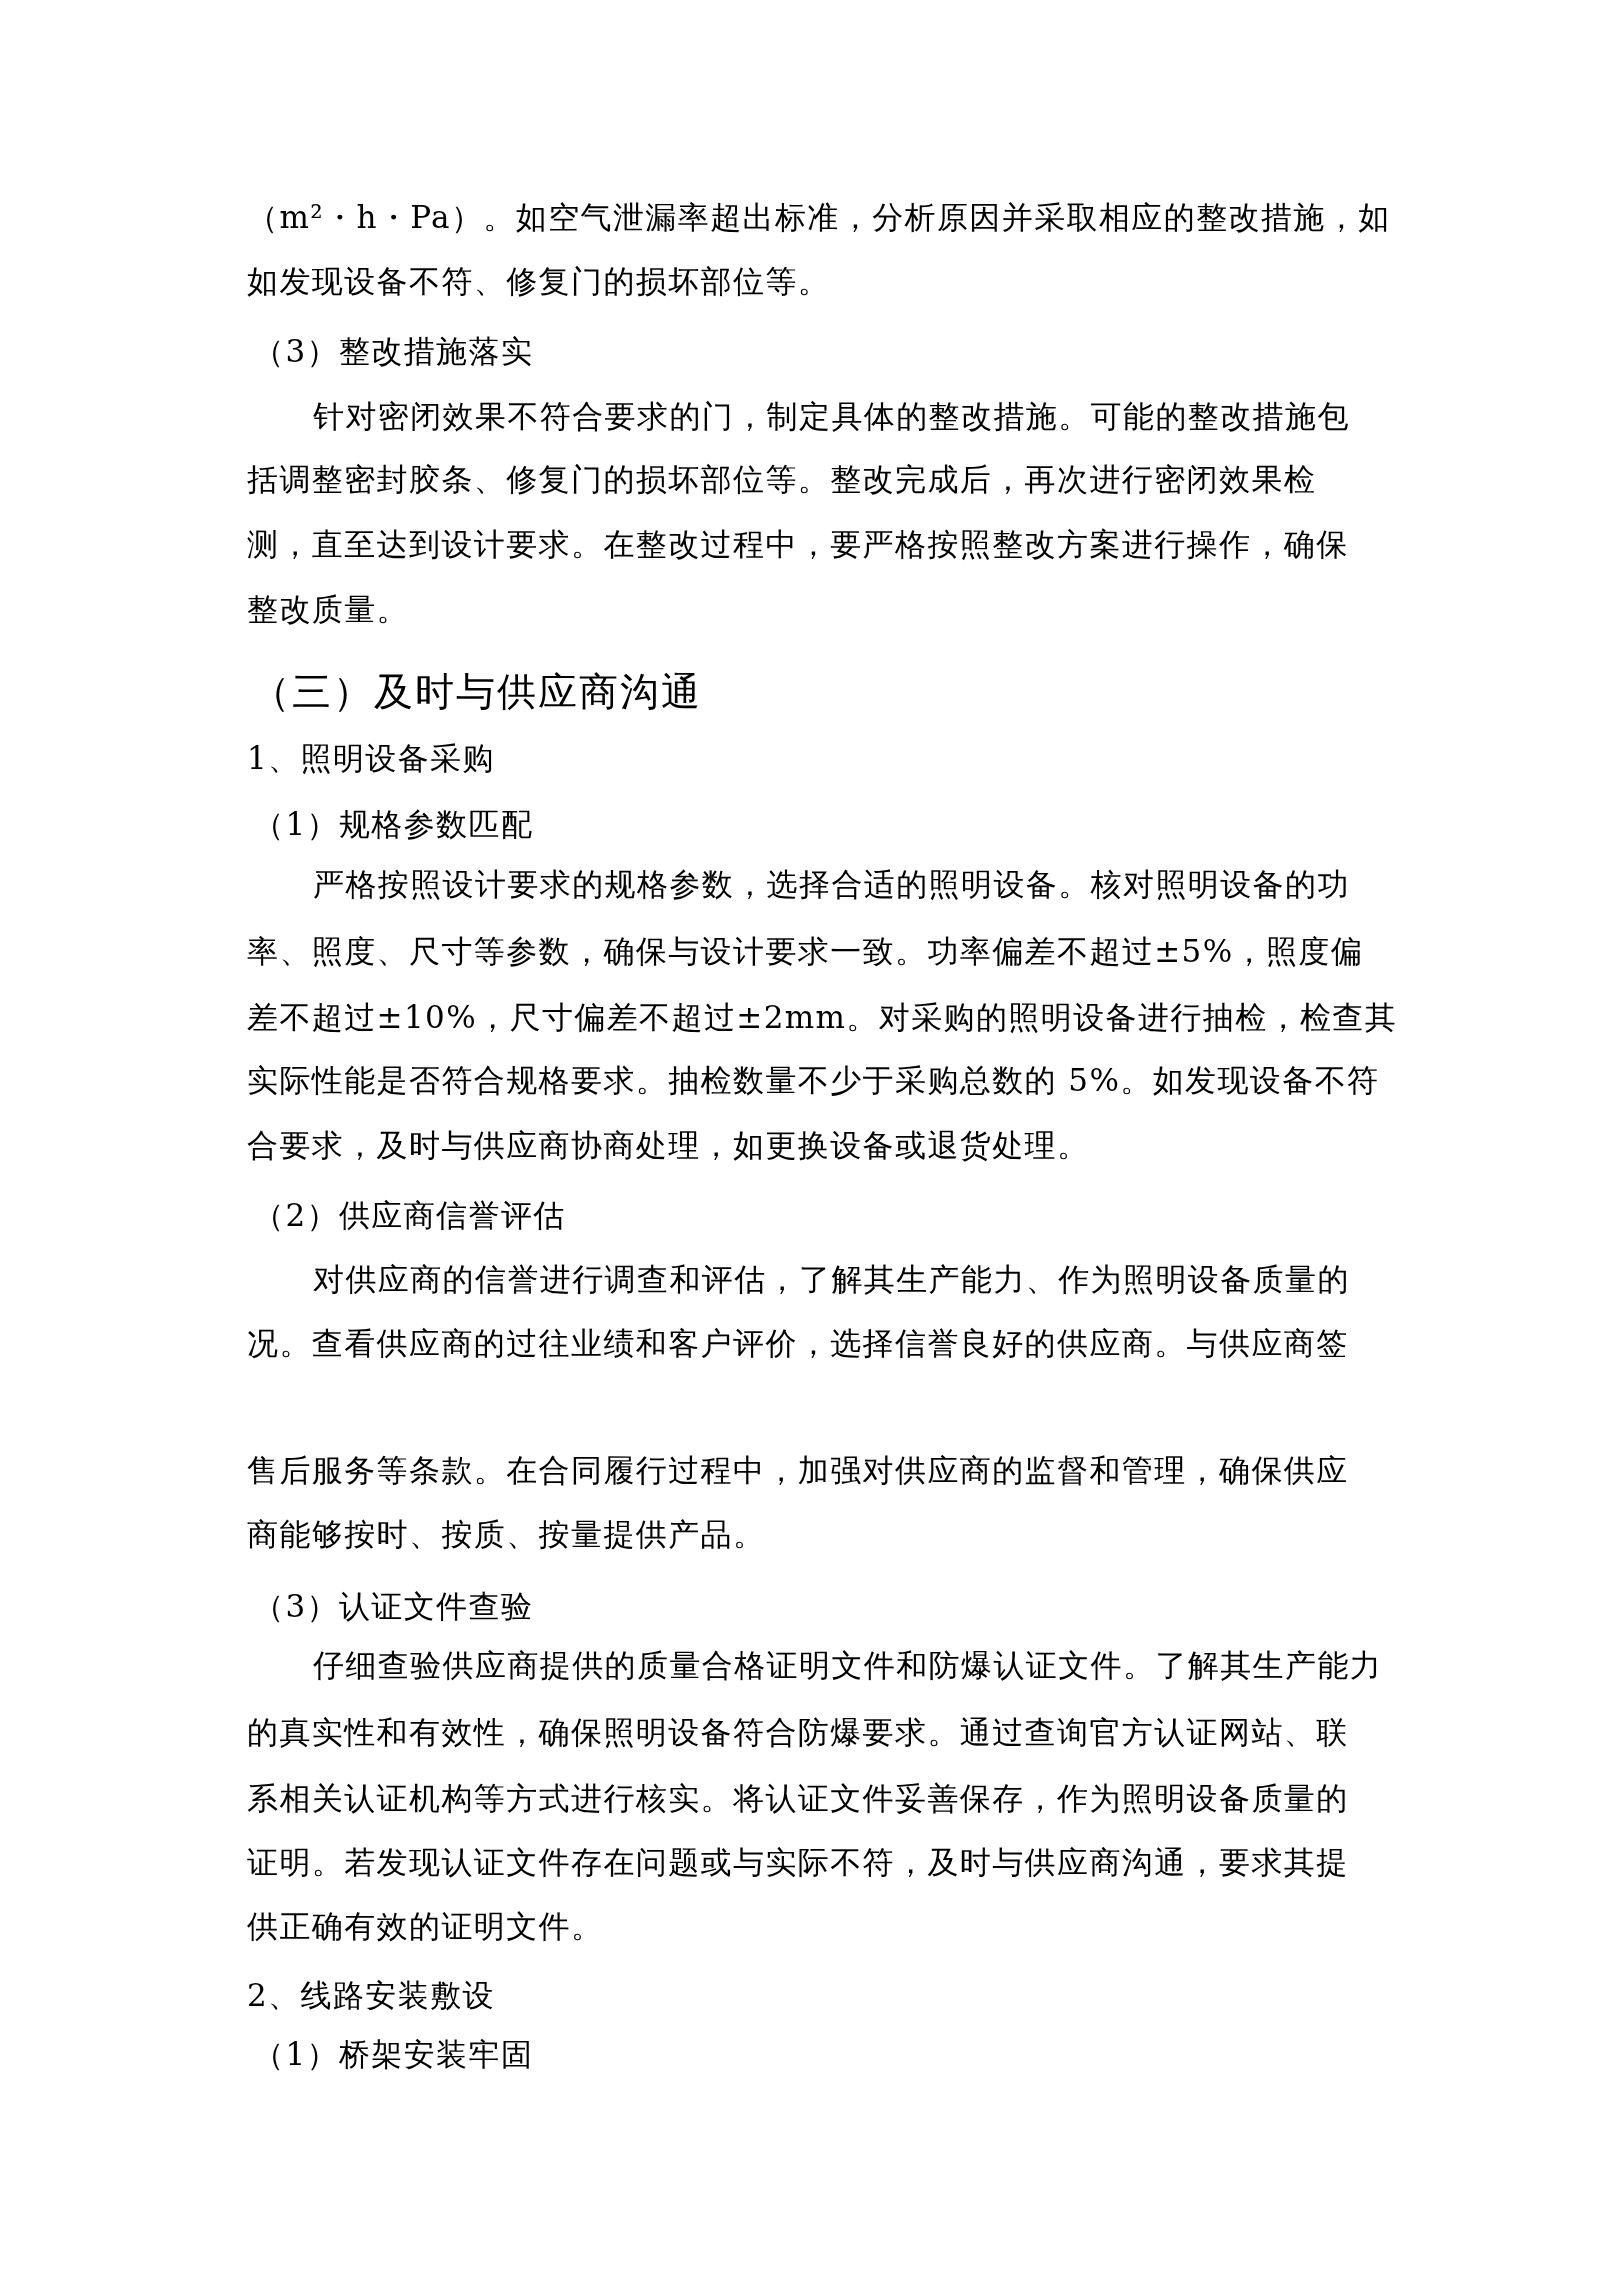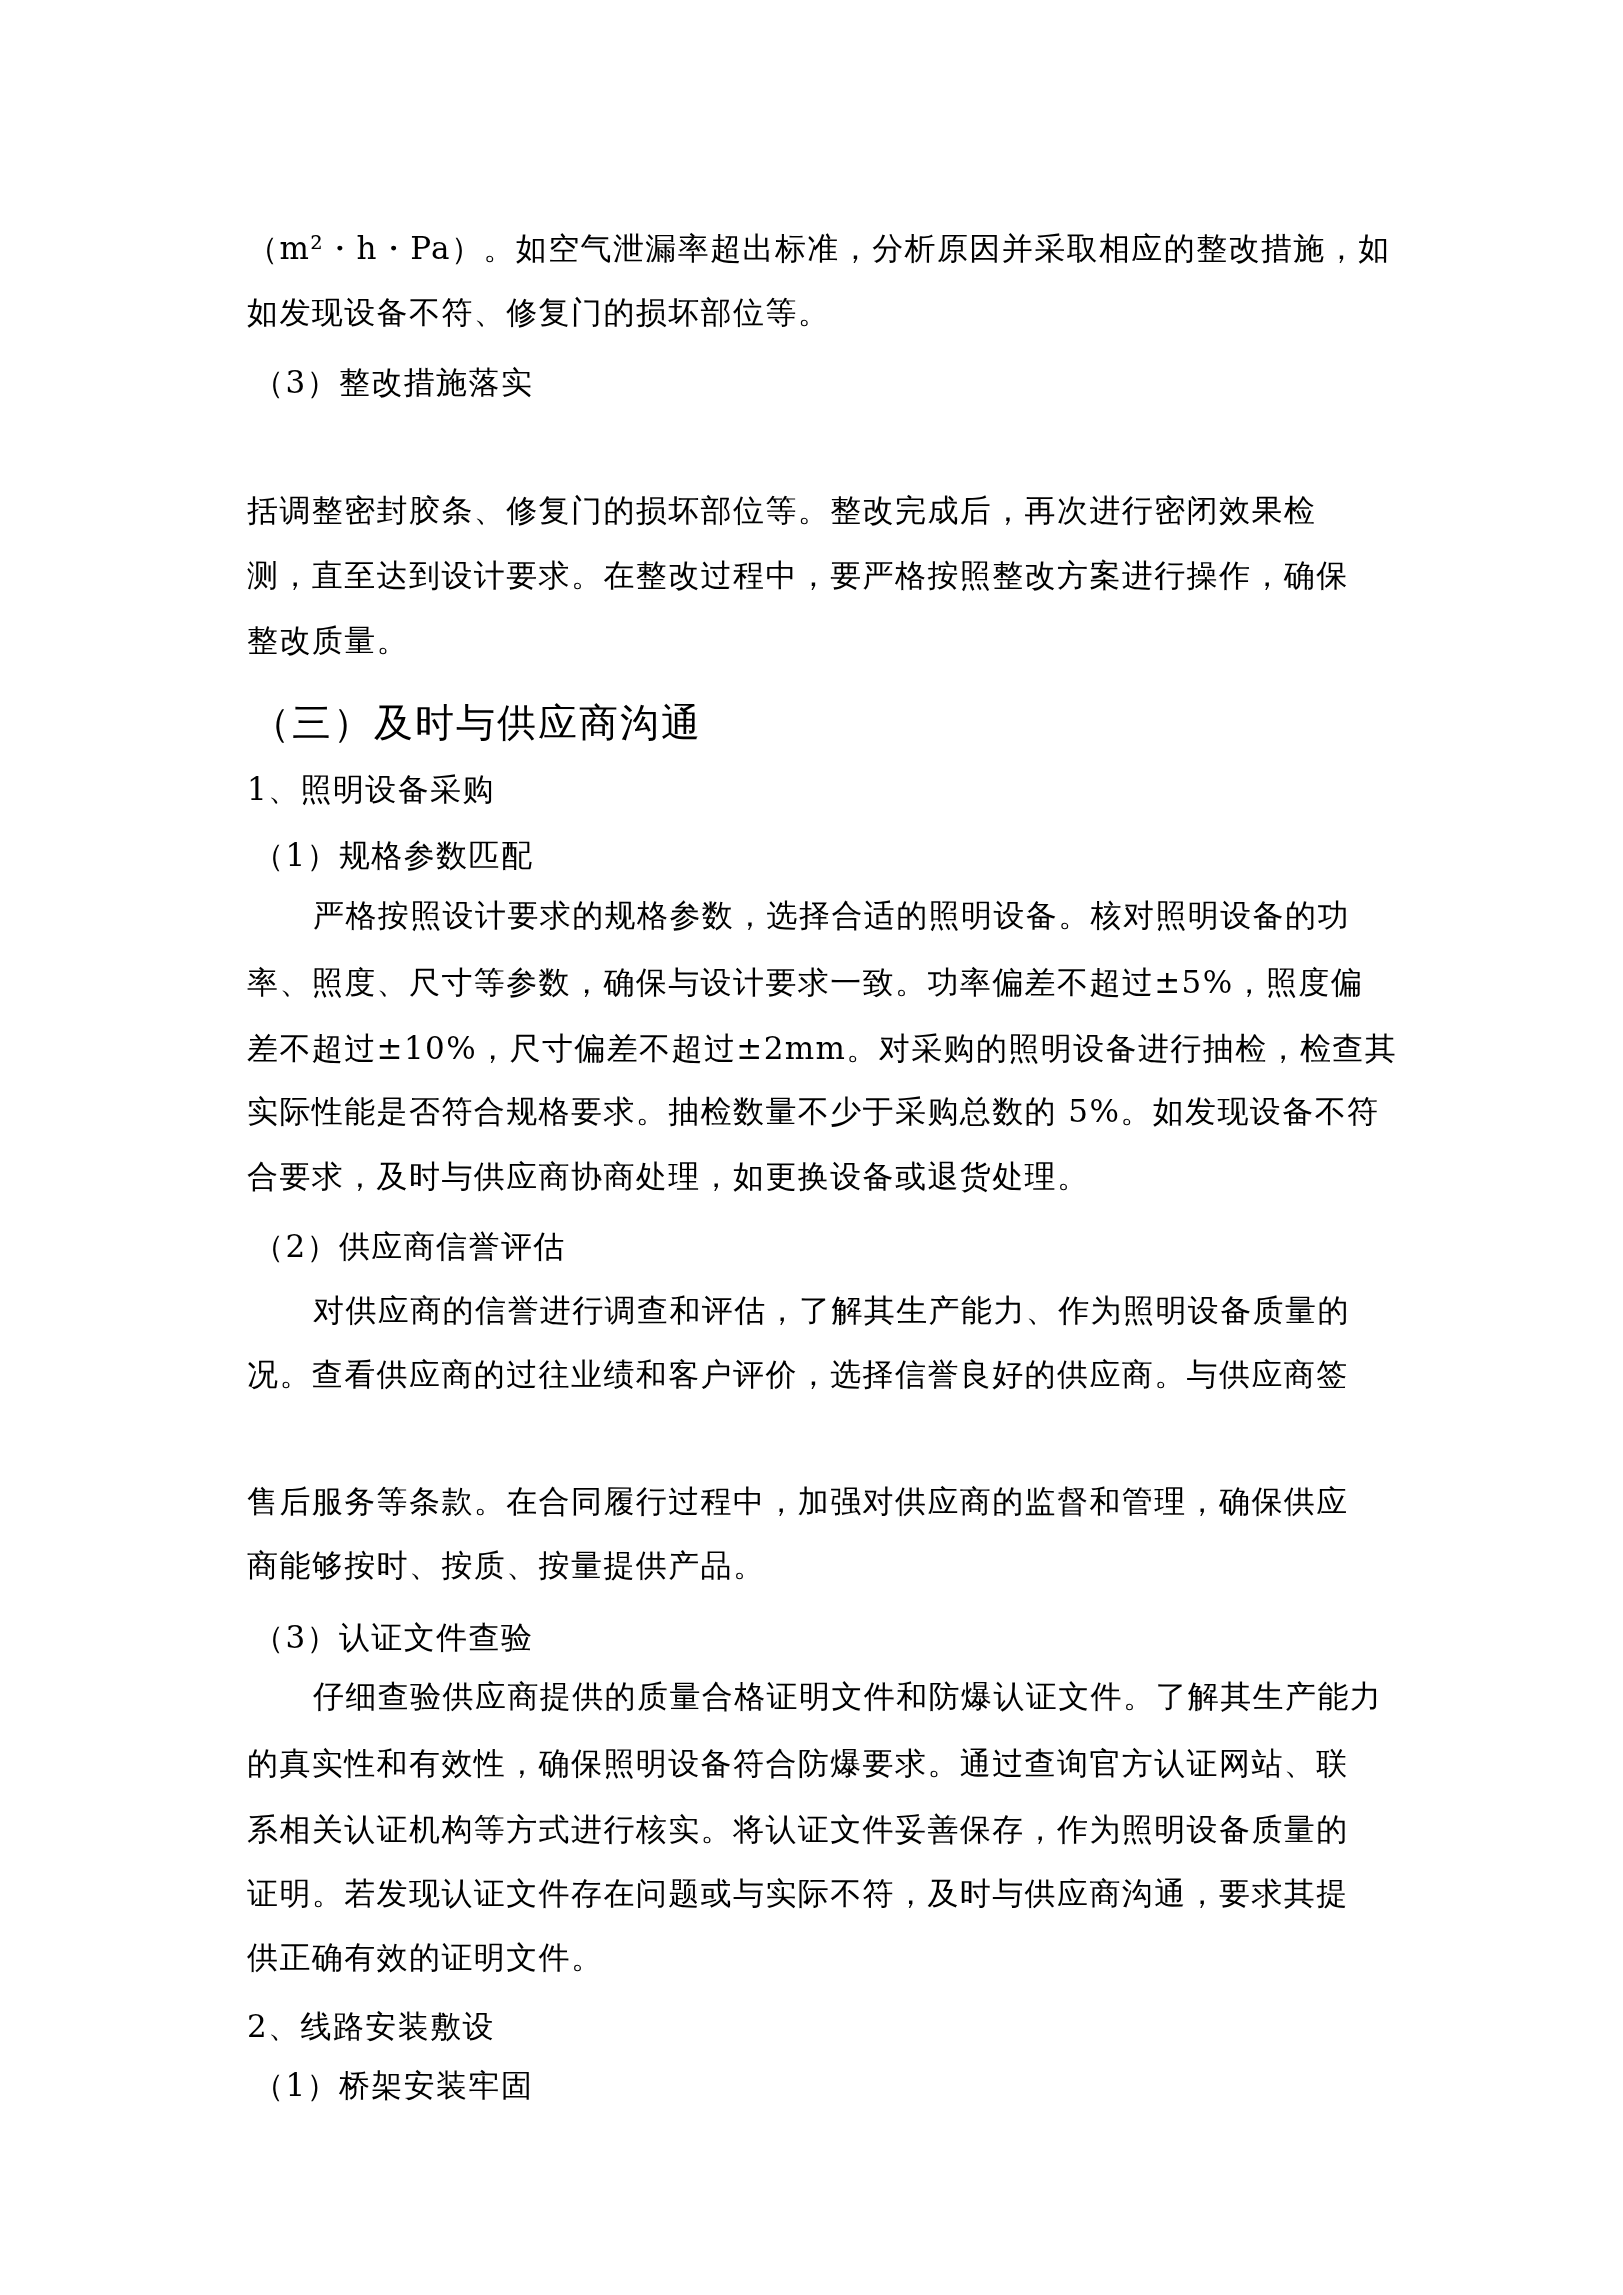--- a/index.html
+++ b/index.html
@@ -1,32 +1,33 @@
 <!DOCTYPE html>
 <html style="font-size:10.5px"><head>
 <meta charset="utf-8">
 <style>
   html, body { margin: 0; padding: 0; background: #ffffff; }
   body { width: 1623px; height: 2295px; position: relative; overflow: hidden;
          font-family: "DejaVu Serif", "Liberation Serif", serif; color: #000000; }
   .page { position: absolute; left: 0; top: 0; width: 1623px; height: 2295px; background: #ffffff; }
   .line { position: absolute; left: 247px; width: 1132px; height: 39px; line-height: 39px;
-          font-size: 31px; white-space: nowrap; letter-spacing: 1.4px; margin-top: 31px; }
+          font-size: 31px; white-space: nowrap; letter-spacing: 1.4px; }
   .indent { left: 313px; width: 1067px; }
   .sub { left: 253px; }
   .heading { font-size: 39px; height: 50px; line-height: 50px; left: 251px; letter-spacing: 2px; }
 </style>
 </head>
 <body>
 
 <div class="page">
   <div class="line" style="top:198px">（m²・h・Pa）。如空气泄漏率超出标准，分析原因并采取相应的整改措施，如</div>
   <div class="line" style="top:262px">如发现设备不符、修复门的损坏部位等。</div>
 
   <div class="line sub" style="top:332px">（3）整改措施落实</div>
+  <div class="line indent" style="top:397px">针对密闭效果不符合要求的门，制定具体的整改措施。可能的整改措施包</div>
   <div class="line" style="top:460px">括调整密封胶条、修复门的损坏部位等。整改完成后，再次进行密闭效果检</div>
   <div class="line" style="top:525px">测，直至达到设计要求。在整改过程中，要严格按照整改方案进行操作，确保</div>
   <div class="line" style="top:590px">整改质量。</div>
 
   <div class="line heading" style="top:667px">（三）及时与供应商沟通</div>
 
   <div class="line" style="top:739px">1、照明设备采购</div>
   <div class="line sub" style="top:805px">（1）规格参数匹配</div>
   <div class="line indent" style="top:865px">严格按照设计要求的规格参数，选择合适的照明设备。核对照明设备的功</div>
   <div class="line" style="top:932px">率、照度、尺寸等参数，确保与设计要求一致。功率偏差不超过±5%，照度偏</div>

